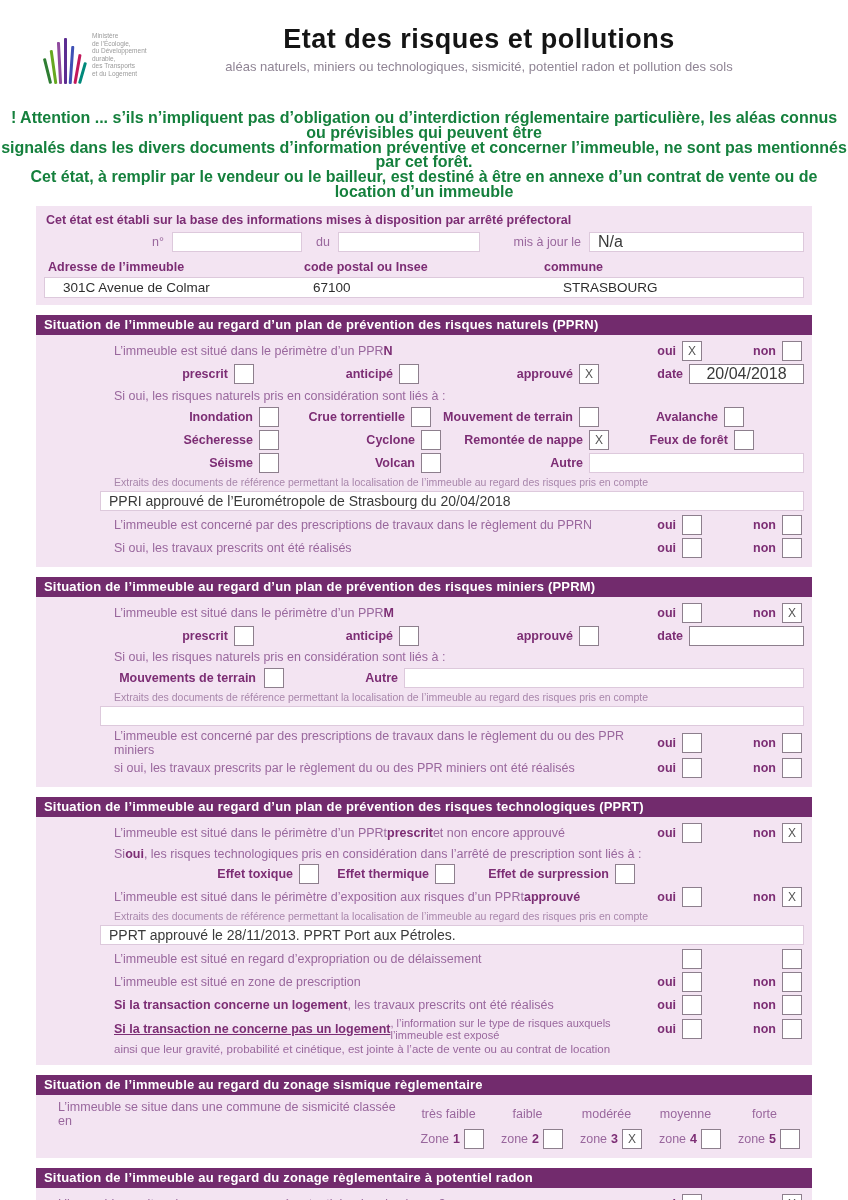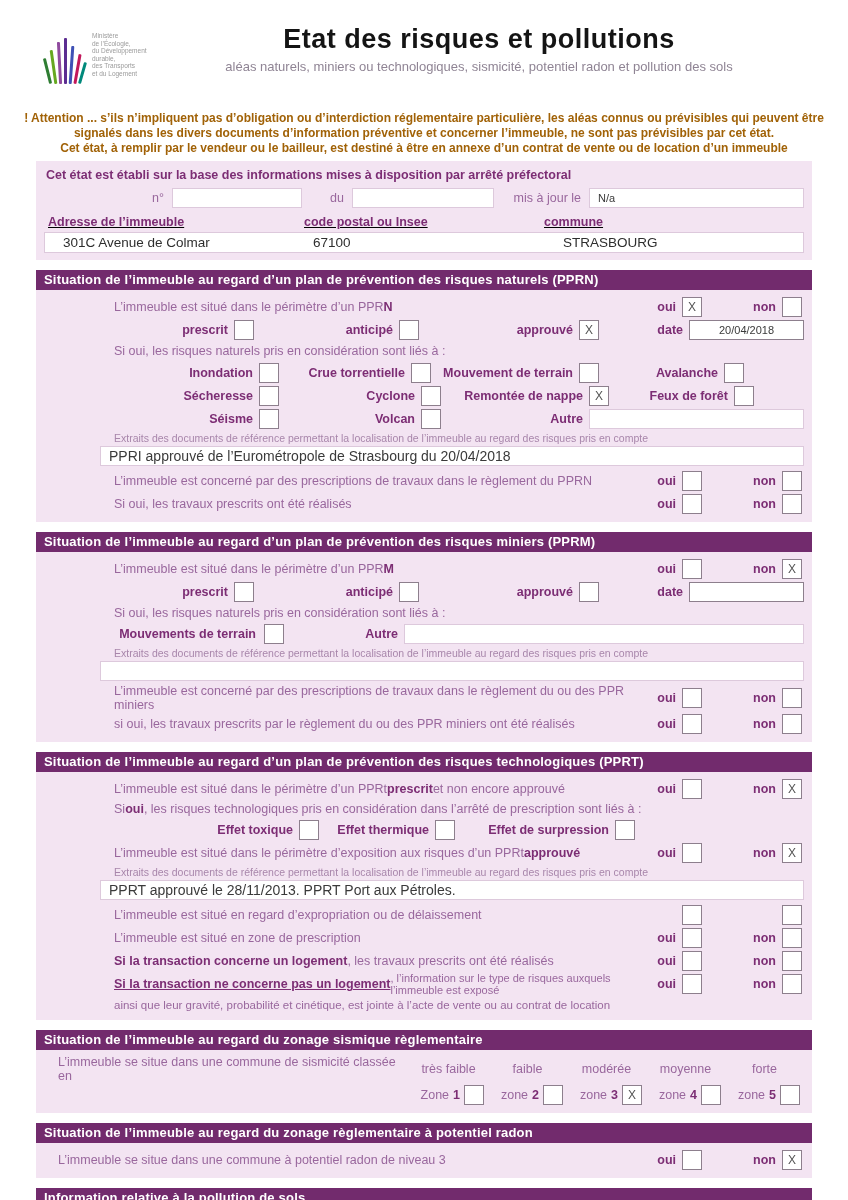--- a/index.html
+++ b/index.html
@@ -5,42 +5,42 @@
   * { box-sizing: border-box; margin: 0; padding: 0; }
   body { font-family: "Liberation Sans", sans-serif; background: #fff; }
   .page { position: relative; width: 848px; height: 1200px; overflow: hidden; background: #fff; }
 
   .hdr { position: relative; padding-top: 24px; height: 106px; }
   .mlogo { position: absolute; left: 46px; top: 26px; width: 150px; height: 64px; }
   .mbar { position: absolute; bottom: 6px; width: 3px; border-radius: 1px; }
   .mtext { position: absolute; left: 46px; top: 6px; font-size: 6.5px; line-height: 7.5px; color: #9a9a9a; }
   .title { text-align: center; margin-left: 120px; margin-right: 10px; font-size: 27px; font-weight: bold; color: #141414; letter-spacing: .5px; }
   .subtitle { text-align: center; margin-left: 110px; font-size: 13px; color: #8f8494; margin-top: 4px; }
-  .warn { text-align: center; font-size: 12px; font-weight: bold; color: #a16207; line-height: 14.8px; }
+  .warn { text-align: center; font-size: 16px; font-weight: bold; color: #15803d; line-height: 14.8px; }
   .warn.first { margin-top: 5px; }
 
   .sec { margin: 0 36px 10px; }
   .sec-h { background: #722b6d; color: #fff; font-weight: bold; font-size: 13px; padding: 2px 0 3px 8px; letter-spacing: .2px; }
   .panel { background: #f3e4f2; padding: 5px 8px 7px; }
   .row { display: flex; align-items: center; min-height: 23px; font-size: 12.5px; }
   .txt { color: #99679d; }
   .bld { font-weight: bold; color: #7c2d74; }
   .ind { padding-left: 70px; }
   .ind2 { padding-left: 14px; }
   .cb { flex: none; width: 20px; height: 20px; background: #fff; border: 1px solid #8d7f8d; display: inline-flex; align-items: center; justify-content: center; font-size: 12px; color: #555; }
   .yn { margin-left: auto; display: flex; align-items: center; flex: none; padding-right: 2px; }
   .ynl { font-weight: bold; color: #7c2d74; margin-right: 6px; min-width: 26px; text-align: right; font-size: 12.5px; }
   .ynl.g { margin-left: 48px; }
-  .field { background: #fff; border: 1px solid #ddc9dc; height: 20px; display: flex; align-items: center; font-size: 11px; color: #3a3a3a; padding: 0 8px; }
+  .field { background: #fff; border: 1px solid #ddc9dc; height: 20px; display: flex; align-items: center; font-size: 16px; color: #3a3a3a; padding: 0 8px; }
   .small { font-size: 10.5px; color: #a886ab; }
   .rk { font-weight: bold; color: #7c2d74; text-align: right; padding-right: 6px; flex: none; font-size: 12.5px; }
   .grow { flex: 1; }
   .heading { font-size: 12.5px; font-weight: bold; color: #7c2d74; padding: 2px 0 4px 2px; }
 
-  .addr-grid { display: grid; grid-template-columns: 256px 240px 1fr; font-size: 12.5px; margin-top: 4px; text-decoration: underline; }
+  .addr-grid { display: grid; grid-template-columns: 256px 240px 1fr; font-size: 12.5px; margin-top: 4px; }
   .addr-grid .lab { padding: 2px 0 3px 4px; }
   .addr-bar { display: grid; grid-template-columns: 256px 240px 1fr; background: #fff; border: 1px solid #ddc9dc; height: 21px; align-items: center; font-size: 13.5px; color: #2e2e2e; }
 
   .lvls { margin-left: auto; display: grid; grid-template-columns: repeat(5, 79px); }
   .lvls span { text-align: center; font-size: 12.5px; }
   .zones { margin-left: auto; display: grid; grid-template-columns: repeat(5, 79px); }
   .zcell { display: flex; align-items: center; justify-content: flex-end; gap: 4px; padding-right: 4px; font-size: 12.5px; }
 </style>
 </head>
 <body>
@@ -62,30 +62,30 @@
           <div>du Développement</div>
         <div>durable,</div>
           <div>des Transports</div>
           <div>et du Logement</div>
       </div>
     </div>
     <div class="title">Etat des risques et pollutions</div>
     <div class="subtitle">aléas naturels, miniers ou technologiques, sismicité, potentiel radon et pollution des sols</div>
   </div>
   <div class="warn first">!  Attention ...  s’ils n’impliquent pas d’obligation ou d’interdiction réglementaire particulière, les aléas connus ou prévisibles  qui peuvent être</div>
-  <div class="warn">signalés dans les divers documents d’information préventive et concerner l’immeuble, ne sont pas prévisibles par cet état.</div>
+  <div class="warn">signalés dans les divers documents d’information préventive et concerner l’immeuble, ne sont pas mentionnés par cet forêt.</div>
   <div class="warn">Cet état, à remplir par le vendeur ou le bailleur, est destiné à être en annexe d’un contrat de vente ou de location d’un immeuble</div>
 
   <div class="sec" style="margin-top:6px;">
     <div class="panel">
       <div class="heading">Cet état est établi sur la base des informations mises à disposition par arrêté préfectoral</div>
       <div class="row" style="padding-left:108px;">
         <span class="txt">n°</span>
         <div class="field" style="width:130px; margin-left:8px;"></div>
-        <span class="txt" style="margin-left:28px;">du</span>
+        <span class="txt" style="margin-left:14px;">du</span>
         <div class="field" style="width:142px; margin-left:8px;"></div>
         <span class="txt" style="margin-left:auto;">mis à jour le</span>
         <div class="field" style="width:215px; margin-left:8px;">N/a</div>
       </div>
       <div class="addr-grid">
         <span class="bld lab">Adresse de l’immeuble</span>
         <span class="bld lab">code postal ou Insee</span>
         <span class="bld lab">commune</span>
       </div>
       <div class="addr-bar">

